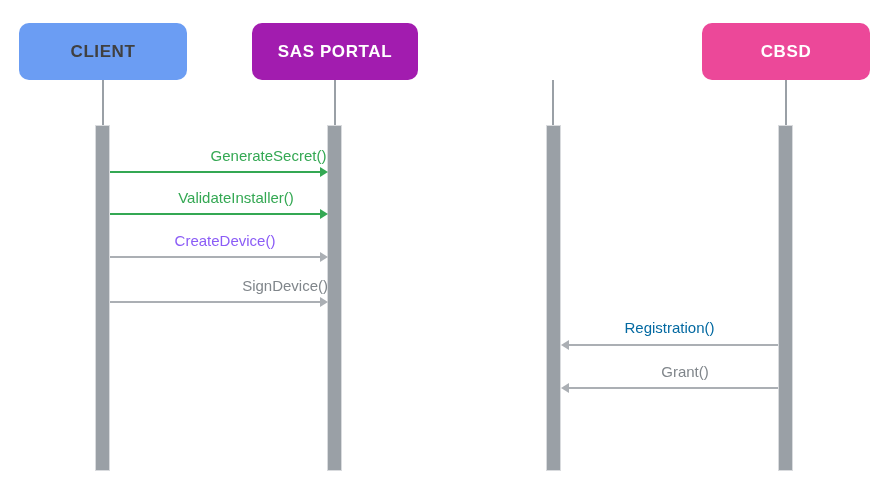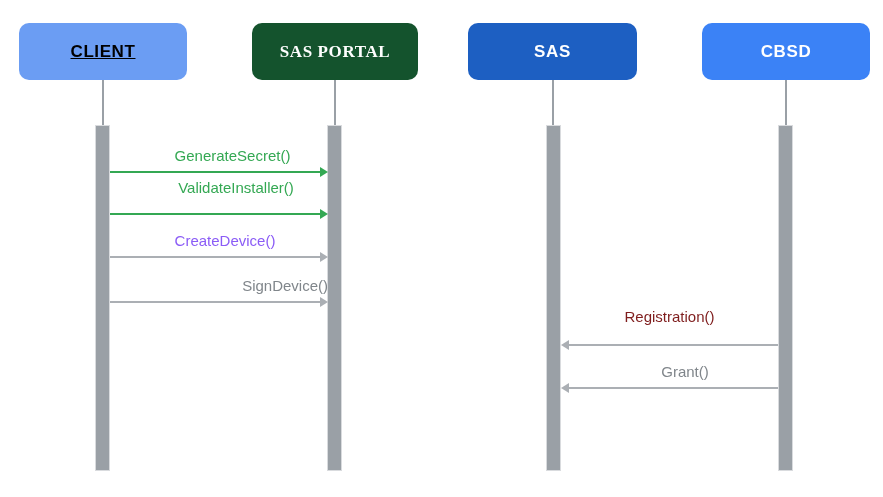--- a/index.html
+++ b/index.html
@@ -50,64 +50,63 @@
     border-top:5px solid transparent;
     border-bottom:5px solid transparent;
     border-right:8px solid #000;
   }
 </style>
 </head>
 <body>
 
 <div id="canvas">
 
-  <div class="actor-box" style="left: 19px; width: 168px; background-color: rgb(107, 157, 243); color: #000000; text-decoration: underline;">CLIENT</div>
+  <div class="actor-box" style="left: 19px; width: 168px; background-color: rgb(107, 157, 243); color: #404040;">CLIENT</div>
 
-  <div class="actor-box" style="left: 252px; width: 166px; background-color: #14532d; color: rgb(255, 255, 255); font-family: Liberation Serif, serif;">SAS PORTAL</div>
+  <div class="actor-box" style="left: 252px; width: 166px; background-color: #a21caf; color: rgb(255, 255, 255);">SAS PORTAL</div>
 
-  <div class="actor-box" style="left: 468px; width: 169px; background-color: rgb(29, 95, 194); color: rgb(255, 255, 255);">SAS</div>
 
-  <div class="actor-box" style="left: 702px; width: 168px; background-color: #3b82f6; color: rgb(255, 255, 255);">CBSD</div>
+  <div class="actor-box" style="left: 702px; width: 168px; background-color: #ec4899; color: rgb(255, 255, 255);">CBSD</div>
 
   <div class="lifeline" style="left: 102px; background-color: rgb(154, 160, 166);"></div>
   <div class="lifeline" style="left: 334px; background-color: rgb(154, 160, 166);"></div>
   <div class="lifeline" style="left: 552px; background-color: rgb(154, 160, 166);"></div>
   <div class="lifeline" style="left: 785px; background-color: rgb(154, 160, 166);"></div>
 
   <div class="activation" style="left: 95px; background-color: rgb(154, 160, 166);"></div>
   <div class="activation" style="left: 327px; background-color: rgb(154, 160, 166);"></div>
   <div class="activation" style="left: 546px; background-color: rgb(154, 160, 166);"></div>
   <div class="activation" style="left: 778px; background-color: rgb(154, 160, 166);"></div>
 
   <div>
-    <div class="msg-label" style="left: 110px; top: 145px; width: 245px; color: rgb(52, 168, 83);">GenerateSecret()</div>
+    <div class="msg-label" style="left: 110px; top: 145px; width: 245px; color: rgb(52, 168, 83); padding-left: 36px;">GenerateSecret()</div>
     <div class="msg-line" style="left: 110px; top: 171px; width: 210px; background-color: rgb(52, 168, 83);"></div>
     <div class="arrow-right" style="left: 320px; top: 167px; border-left-color: rgb(52, 168, 83);"></div>
   </div>
 
   <div>
-    <div class="msg-label" style="left: 110px; top: 177px; width: 252px; color: rgb(52, 168, 83);">ValidateInstaller()</div>
+    <div class="msg-label" style="left: 110px; top: 187px; width: 252px; color: rgb(52, 168, 83);">ValidateInstaller()</div>
     <div class="msg-line" style="left: 110px; top: 213px; width: 210px; background-color: rgb(52, 168, 83);"></div>
     <div class="arrow-right" style="left: 320px; top: 209px; border-left-color: rgb(52, 168, 83);"></div>
   </div>
 
   <div>
     <div class="msg-label" style="left: 124px; top: 230px; width: 202px; color: #8b5cf6;">CreateDevice()</div>
     <div class="msg-line" style="left: 110px; top: 256px; width: 210px; background-color: rgb(171, 175, 180);"></div>
     <div class="arrow-right" style="left: 320px; top: 252px; border-left-color: rgb(171, 175, 180);"></div>
   </div>
 
   <div>
     <div class="msg-label" style="left: 110px; top: 275px; width: 218px; color: rgb(128, 134, 139); text-align: right;">SignDevice()</div>
     <div class="msg-line" style="left: 110px; top: 301px; width: 210px; background-color: rgb(171, 175, 180);"></div>
     <div class="arrow-right" style="left: 320px; top: 297px; border-left-color: rgb(171, 175, 180);"></div>
   </div>
 
   <div>
-    <div class="msg-label" style="left: 561px; top: 306px; width: 217px; color: #7f1d1d;">Registration()</div>
+    <div class="msg-label" style="left: 561px; top: 317px; width: 217px; color: #0369a1;">Registration()</div>
     <div class="msg-line" style="left: 569px; top: 344px; width: 209px; background-color: rgb(171, 175, 180);"></div>
     <div class="arrow-left" style="left: 561px; top: 340px; border-right-color: rgb(171, 175, 180);"></div>
   </div>
 
   <div>
     <div class="msg-label" style="left: 561px; top: 361px; width: 248px; color: rgb(128, 134, 139);">Grant()</div>
     <div class="msg-line" style="left: 569px; top: 387px; width: 209px; background-color: rgb(171, 175, 180);"></div>
     <div class="arrow-left" style="left: 561px; top: 383px; border-right-color: rgb(171, 175, 180);"></div>
   </div>
 

